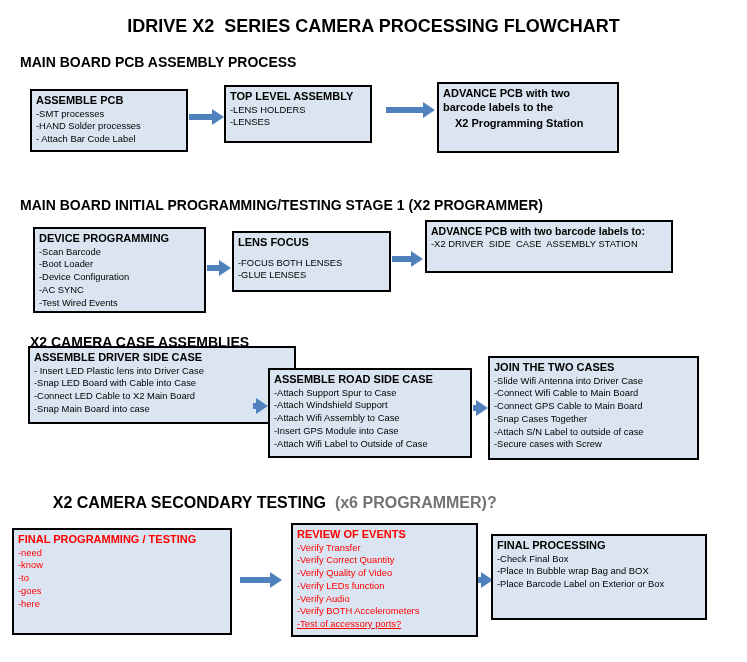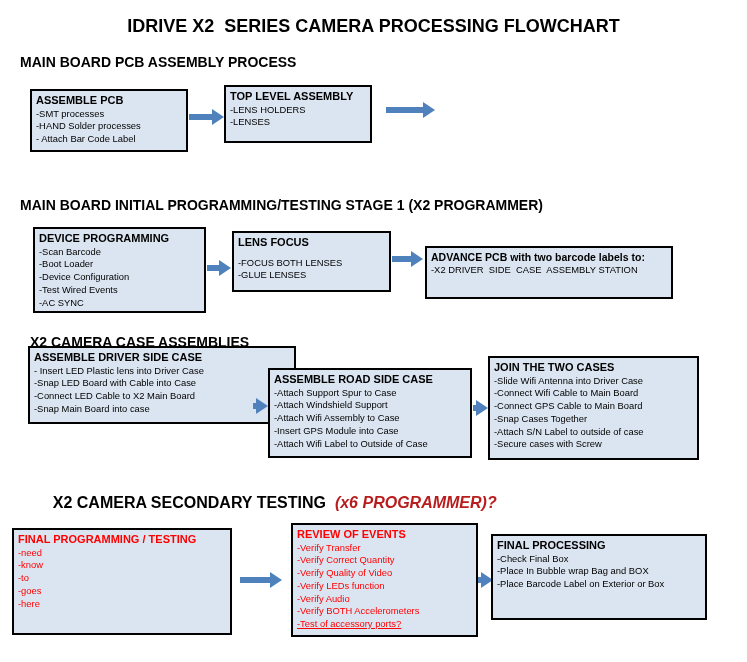--- a/index.html
+++ b/index.html
@@ -1,21 +1,21 @@
 <!DOCTYPE html>
 <html><head>
 <meta charset="utf-8">
 <style>
   * { box-sizing: border-box; }
   body { margin:0; background:#ffffff; font-family:"Liberation Sans","DejaVu Sans",sans-serif; }
   .canvas { position:relative; width:747px; height:662px; background:#ffffff; overflow:hidden;border-radius:28px; }
   .title { position:absolute; left:0; top:16px; width:100%; text-align:center;
            font-size:18px; font-weight:bold; color:#000; white-space:pre; }
   .section-heading { position:absolute; font-size:14px; font-weight:bold; color:#000; white-space:pre; }
-  .red-part { color:#b91c1c;font-style:italic; }
+  .red-part { color:#737373; }
   .box { position:absolute; background:#dbe5f1; border:2px solid #000000; padding:3px 4px; overflow:hidden; }
   .box-title { font-size:11px; font-weight:bold; line-height:1.25; color:#000; }
   .box-title.indent { padding-left:12px; margin-top:2px; }
   .line { font-size:9.4px; line-height:1.35; color:#000; white-space:pre; }
   .box.red-text .box-title, .box.red-text .line { color:#ff0000; }
   .underline { text-decoration:underline; }
   .arrow { position:absolute; display:flex; align-items:center; height:16px; }
   .arrow .stem { height:6px; background:#4f81bd; }
   .arrow .head { width:0; height:0; border-top:8px solid transparent;
                  border-bottom:8px solid transparent; border-left:12px solid #4f81bd; }
@@ -45,49 +45,53 @@
     <div class="box-title">TOP LEVEL ASSEMBLY</div>
     <div class="line">-LENS HOLDERS</div>
     <div class="line">-LENSES</div>
   </div>
 
   <div class="arrow" style="left:386px; top:102px;">
     <div class="stem" style="width:37px;"></div>
     <div class="head"></div>
   </div>
 
+  <div class="box" style="left:437px; top:82px; width:182px; height:71px;">
+    <div class="box-title">ADVANCE PCB with two barcode labels to the</div>
+    <div class="box-title indent">X2 Programming Station</div>
+  </div>
 
   <div class="section-heading" style="left:20px; top:197px;">MAIN BOARD INITIAL PROGRAMMING/TESTING STAGE 1 (X2 PROGRAMMER)</div>
 
   <div class="box" style="left:33px; top:227px; width:173px; height:86px;">
     <div class="box-title">DEVICE PROGRAMMING</div>
     <div class="line">-Scan Barcode</div>
     <div class="line">-Boot Loader</div>
     <div class="line">-Device Configuration</div>
+    <div class="line">-AC SYNC</div>
     <div class="line">-Test Wired Events</div>
-    <div class="line">-AC SYNC</div>
   </div>
 
   <div class="arrow" style="left:207px; top:260px;">
     <div class="stem" style="width:12px;"></div>
     <div class="head"></div>
   </div>
 
   <div class="box" style="left:232px; top:231px; width:159px; height:61px;">
     <div class="box-title">LENS FOCUS</div>
     <div class="line" style="margin-top:7px;">-FOCUS BOTH LENSES</div>
     <div class="line">-GLUE LENSES</div>
   </div>
 
   <div class="arrow" style="left:392px; top:251px;">
     <div class="stem" style="width:19px;"></div>
     <div class="head"></div>
   </div>
 
-  <div class="box" style="left:425px; top:246px; width:248px; height:53px;">
+  <div class="box" style="left:425px; top:220px; width:248px; height:53px;">
     <div class="box-title" style="white-space:pre; font-size:10.5px;">ADVANCE PCB with two barcode labels to:</div>
     <div class="line">-X2 DRIVER  SIDE  CASE  ASSEMBLY STATION</div>
   </div>
 
   <div class="section-heading" style="left:30px; top:334px;">X2 CAMERA CASE ASSEMBLIES</div>
 
   <div class="box" style="left:28px; top:346px; width:268px; height:78px;">
     <div class="box-title">ASSEMBLE DRIVER SIDE CASE</div>
     <div class="line">- Insert LED Plastic lens into Driver Case</div>
     <div class="line">-Snap LED Board with Cable into Case</div>

